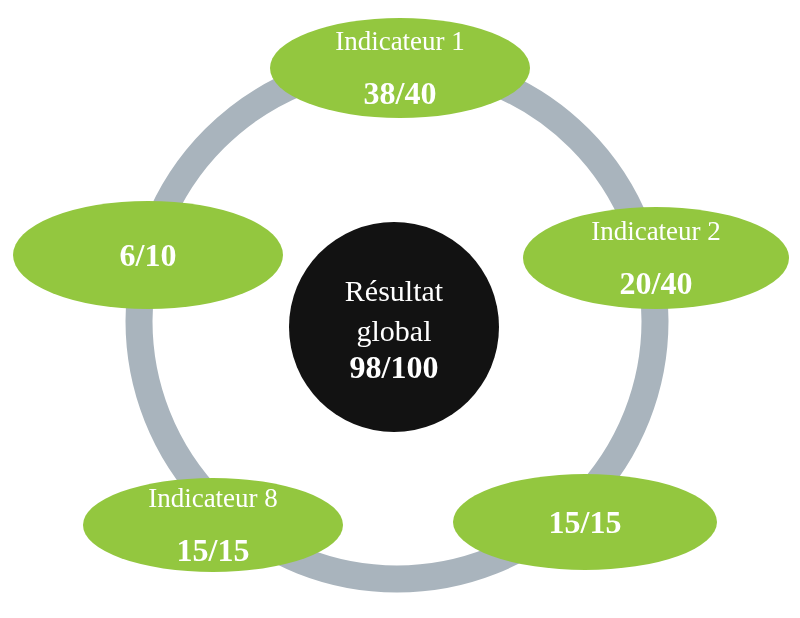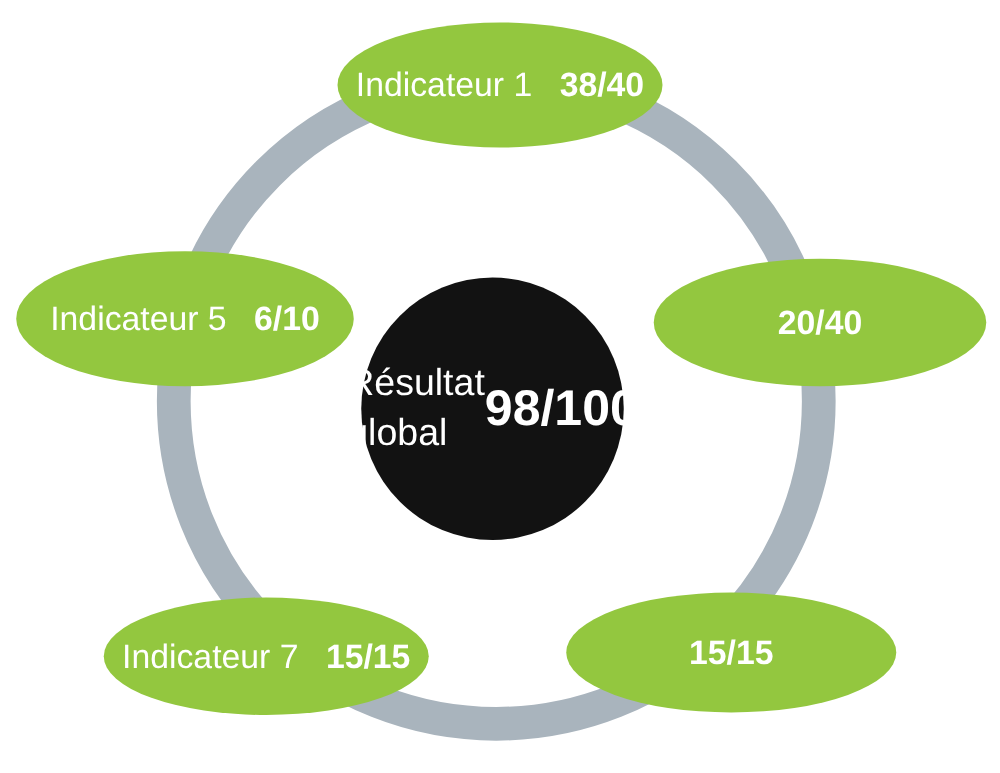--- a/index.html
+++ b/index.html
@@ -13,76 +13,76 @@
   body{
     width:800px;height:618px;
     background:var(--background);
     font-family:"Liberation Sans","DejaVu Sans",sans-serif;
     overflow:hidden;
   }
   .canvas{position:relative;width:800px;height:618px;}
   .ring{position:absolute;left:0;top:0;}
   .node{
     position:absolute;
-    display:flex;flex-direction:row;
+    display:flex;flex-direction:column;
     align-items:center;justify-content:center;
-    color:var(--text);
+    color:var(--text);text-align:center;font-family:Liberation Serif, serif;
   }
   .ellipse{
     background:var(--indicator-fill);
     border-radius:50%;
     gap:22px;
   }
   .ellipse .label{font-size:27px;font-weight:400;line-height:1;white-space:nowrap;}
-  .ellipse .score{font-size:27px;font-weight:700;line-height:1;white-space:nowrap;}
+  .ellipse .score{font-size:32px;font-weight:700;line-height:1;white-space:nowrap;}
   .e1{left:270px;top:18px;width:260px;height:100px;}
   .e2{left:523px;top:207px;width:266px;height:102px;}
   .e3{left:453px;top:474px;width:264px;height:96px;}
   .e4{left:83px;top:478px;width:260px;height:94px;}
   .e5{left:13px;top:201px;width:270px;height:108px;}
   .center-node{
     left:289px;top:222px;width:210px;height:210px;
     background:var(--center-fill);
     border-radius:50%;
   }
   .center-node .title{
     font-size:30px;font-weight:400;line-height:40px;
     width:160px;
   }
-  .center-node .score{font-size:40px;font-weight:700;line-height:1;}
+  .center-node .score{font-size:32px;font-weight:700;line-height:1;}
 </style>
 </head>
 <body>
 
 <div class="canvas">
 
   <svg class="ring" width="800" height="618" viewBox="0 0 800 618" aria-hidden="true">
     <circle cx="397" cy="321" r="258" fill="none" stroke="#A9B4BD" stroke-width="27"></circle>
   </svg>
 
   <div class="node ellipse e1">
     <div class="label">Indicateur 1</div>
     <div class="score">38/40</div>
   </div>
 
   <div class="node ellipse e2">
+    <div class="label">Indicateur 2</div>
     <div class="score">20/40</div>
   </div>
 
   <div class="node ellipse e3">
     <div class="score">15/15</div>
   </div>
 
   <div class="node ellipse e4">
-    <div class="label">Indicateur 7</div>
+    <div class="label">Indicateur 8</div>
     <div class="score">15/15</div>
   </div>
 
   <div class="node ellipse e5">
-    <div class="label">Indicateur 5</div>
     <div class="score">6/10</div>
   </div>
 
   <div class="node center-node">
     <div class="title">Résultat global</div>
     <div class="score">98/100</div>
   </div>
 
 </div>
 

